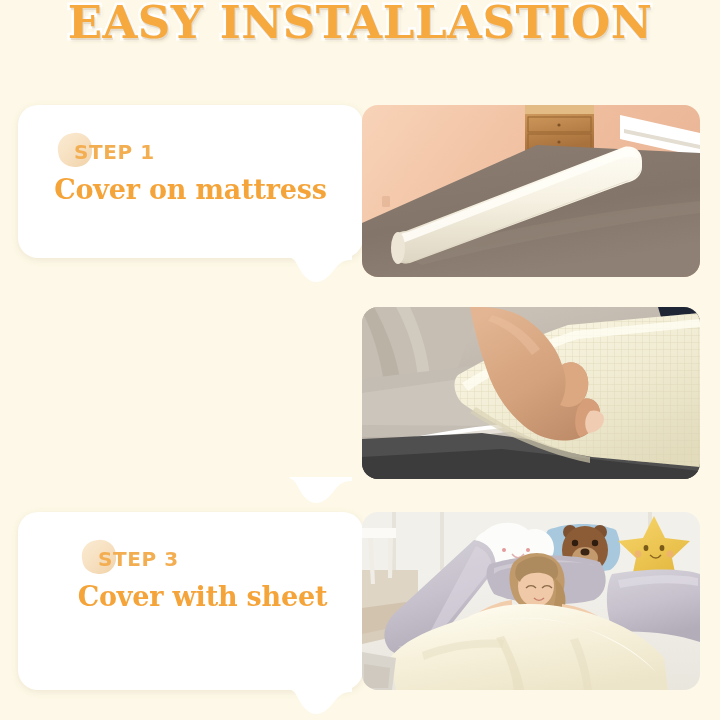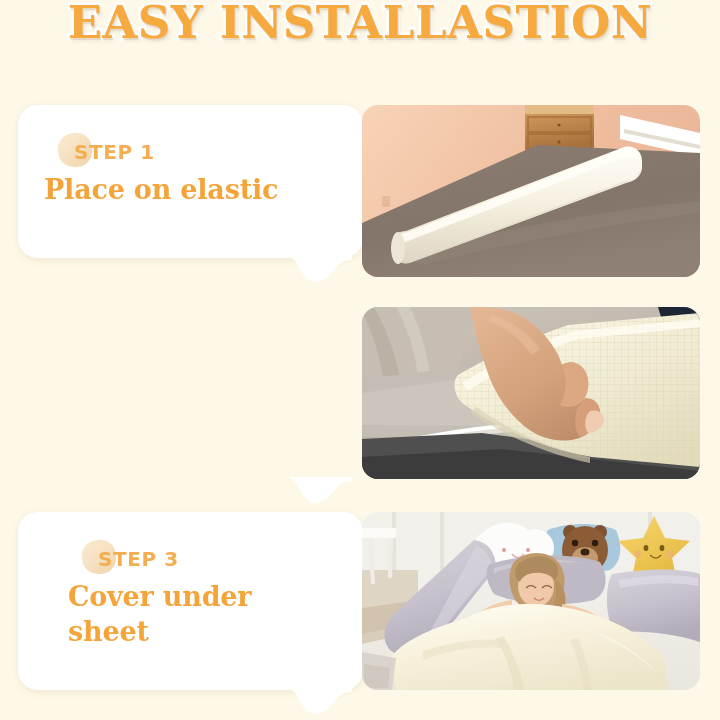--- a/index.html
+++ b/index.html
@@ -40,20 +40,21 @@
        2px 3px 3px rgba(200,180,145,0.30);
     white-space: nowrap;
     line-height: 1;
   }
 
   
   .section {
     position: absolute;
     left: 0;
     width: 576px;
+    text-align: center;
   }
 
   
   .card {
     position: absolute;
     left: 18px;
     top: 0;
     width: 345px;
     background: #FFFFFF;
     border-radius: 20px;
@@ -148,21 +149,21 @@
 </div>
 
 <div class="section" id="section-1">
 
   <div class="card">
     <div class="card-inner">
       <div class="step-badge-row">
         <span class="step-blob"></span>
         <span class="step-label">STEP 1</span>
       </div>
-      <div class="step-headline">Place on elastic</div>
+      <div class="step-headline">Cover on mattress</div>
     </div>
   </div>
 
   <div class="card-tail">
     <svg viewBox="0 0 62 34" xmlns="http://www.w3.org/2000/svg" aria-hidden="true">
       <path d="M0 0 H62 V4 C54 4 50 6 44 14 C38 22 32 26 26 26 C19 26 13 20 8 10 C5 4 3 2 0 2 Z" fill="#FFFFFF"></path>
     </svg>
   </div>
 
   <div class="photo">
@@ -292,21 +293,21 @@
 </div>
 
 <div class="section" id="section-3">
 
   <div class="card">
     <div class="card-inner">
       <div class="step-badge-row">
         <span class="step-blob"></span>
         <span class="step-label">STEP 3</span>
       </div>
-      <div class="step-headline">Cover under sheet</div>
+      <div class="step-headline">Cover with sheet</div>
     </div>
   </div>
 
   <div class="card-tail">
     <svg viewBox="0 0 62 34" xmlns="http://www.w3.org/2000/svg" aria-hidden="true">
       <path d="M0 0 H62 V4 C54 4 50 6 44 14 C38 22 32 26 26 26 C19 26 13 20 8 10 C5 4 3 2 0 2 Z" fill="#FFFFFF"></path>
     </svg>
   </div>
 
   <div class="photo">

